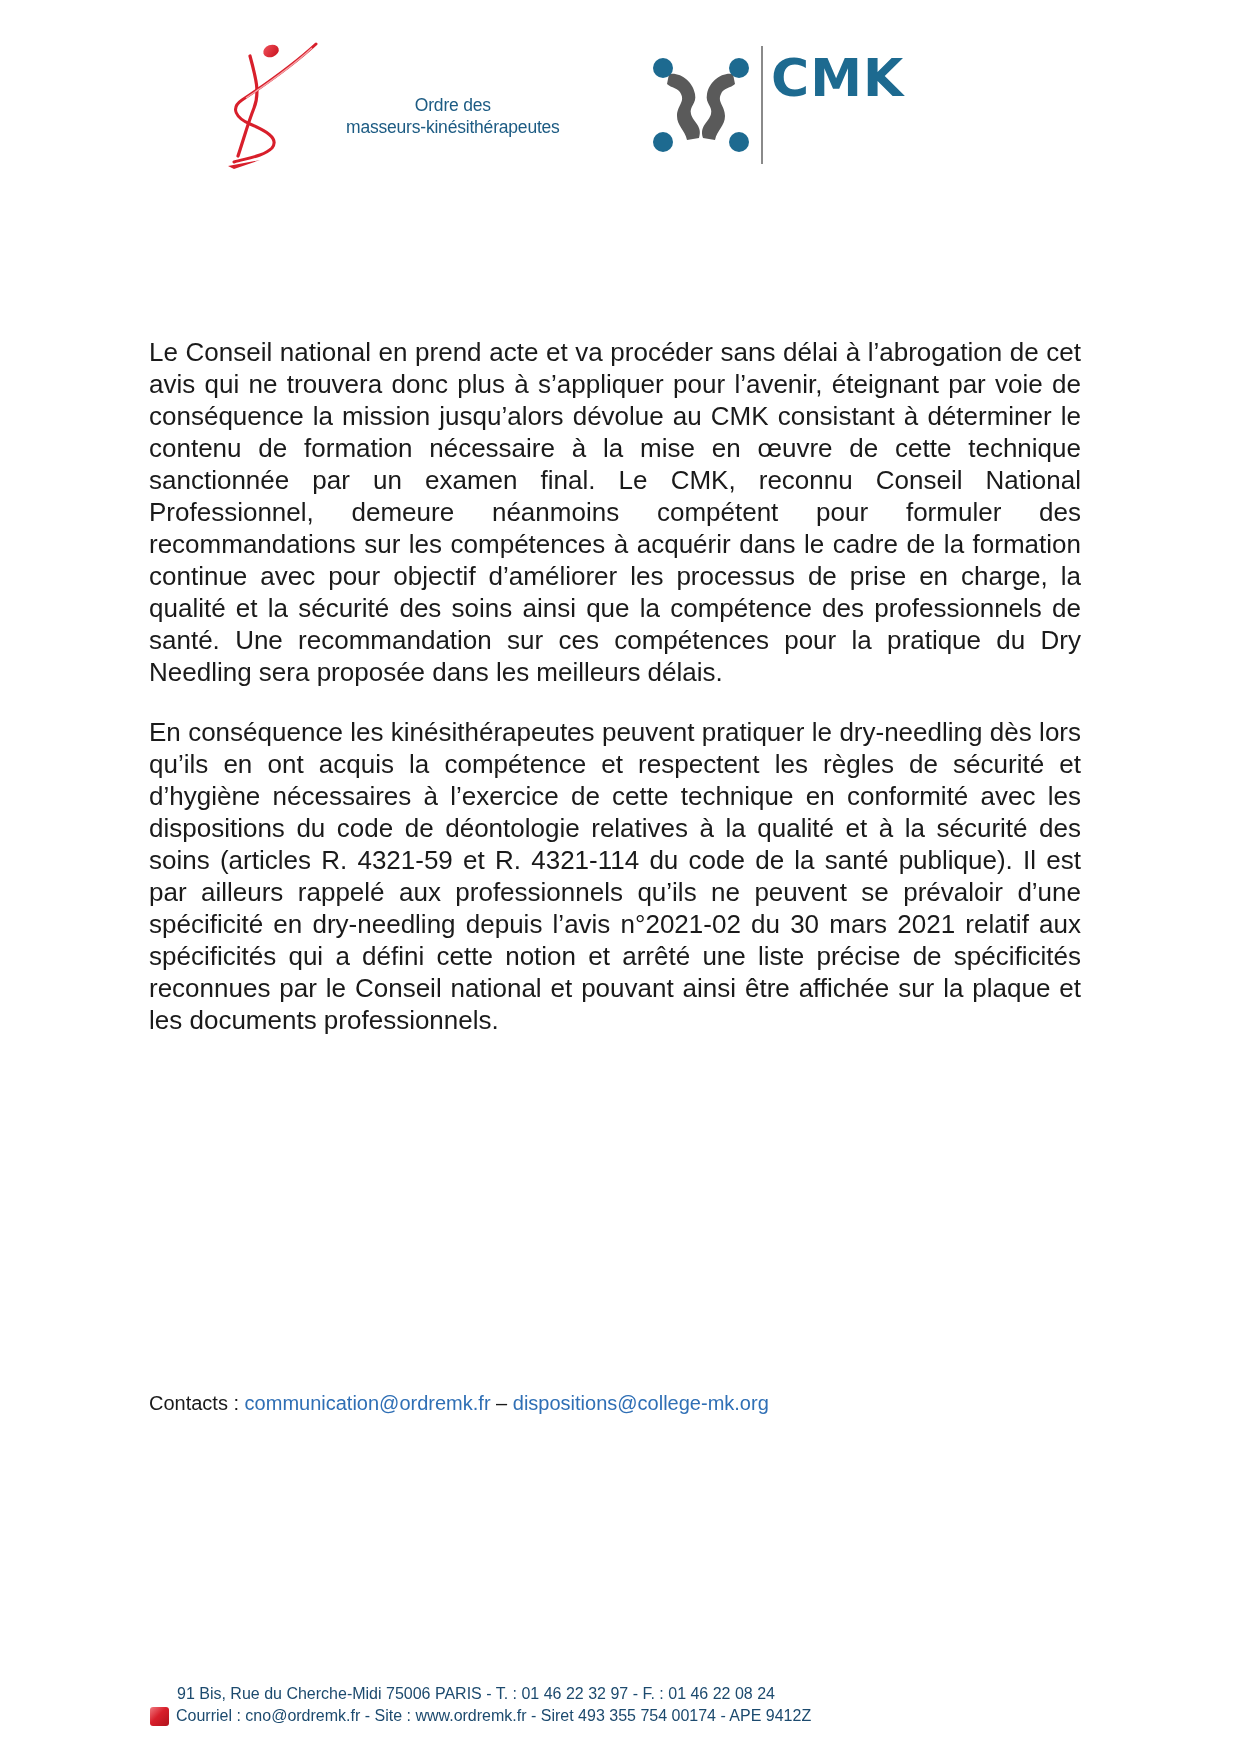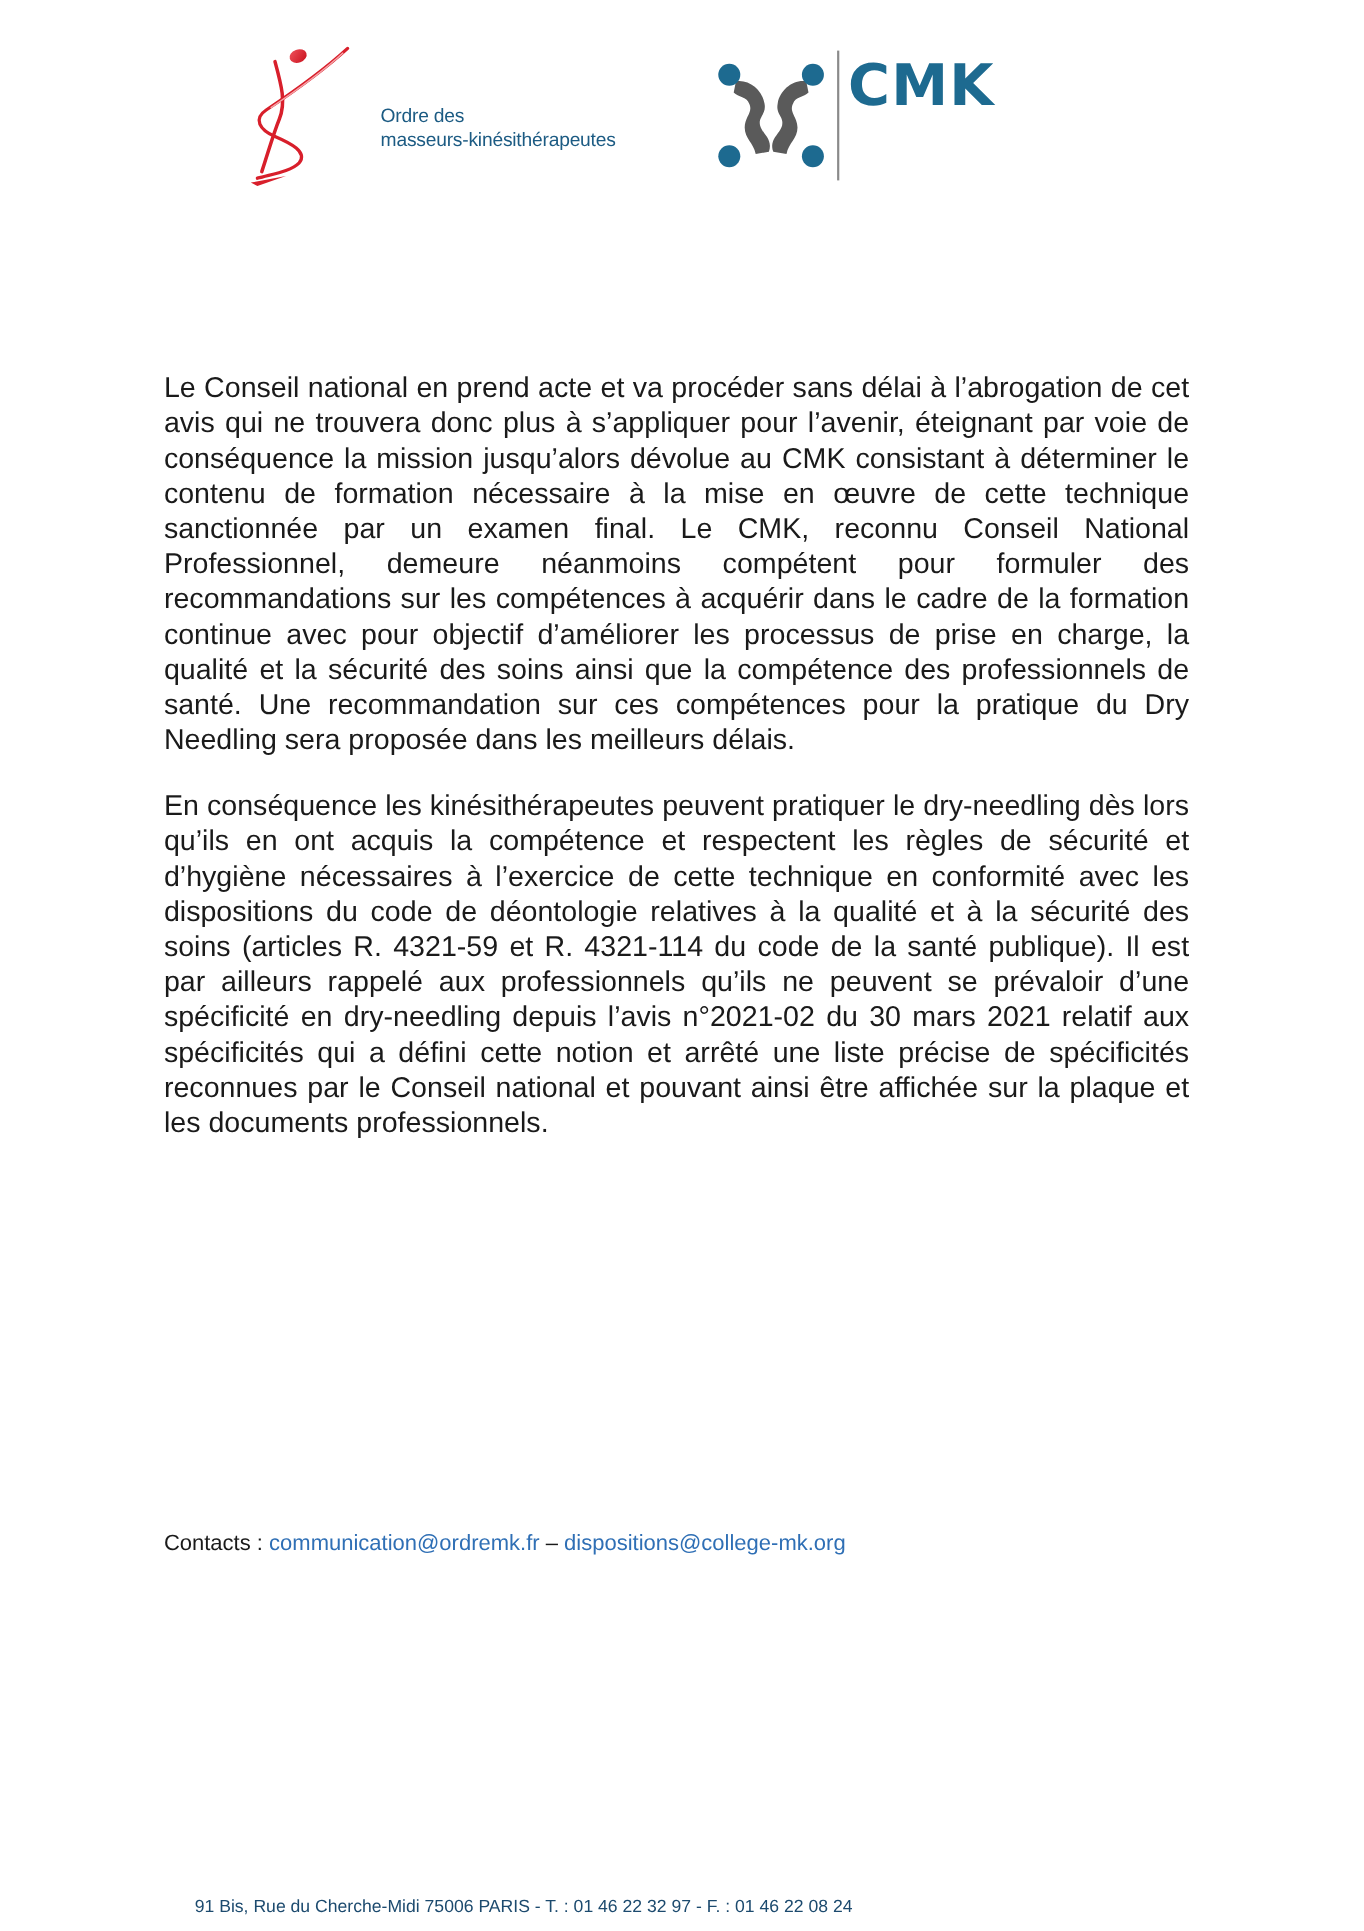--- a/index.html
+++ b/index.html
@@ -1,38 +1,38 @@
 <!DOCTYPE html>
 <html><head>
 <meta charset="utf-8">
 <style>
   html, body { margin: 0; padding: 0; background: #ffffff; }
   body { width: 1240px; height: 1755px; position: relative; overflow: hidden; font-family: "Liberation Sans", sans-serif; color: #1a1a1a; }
 
   
   .logo-omk { position: absolute; left: 220px; top: 38px; width: 400px; height: 140px; }
   .omk-figure { position: absolute; left: 0; top: 0; width: 110px; height: 140px; }
-  .omk-text { position: absolute; left: 126px; top: 56px; color: #1c5b83; font-size: 17.5px; line-height: 22px; letter-spacing: -0.2px; }
+  .omk-text { position: absolute; left: 126px; top: 56px; color: #1c5b83; font-size: 17.5px; line-height: 22px; letter-spacing: -0.2px; text-align: center; }
 
   .logo-cmk { position: absolute; left: 651px; top: 44px; width: 380px; height: 125px; }
   .cmk-mark { position: absolute; left: 0; top: 10px; width: 100px; height: 100px; }
   .cmk-divider { position: absolute; left: 110px; top: 2px; width: 2px; height: 118px; background: #8a8a8a; }
   .cmk-title { position: absolute; left: 120px; top: 8px; font-family: "DejaVu Sans", sans-serif; font-weight: bold; font-size: 52px; line-height: 52px; color: #1d6a90; letter-spacing: 1px; }
   .cmk-sub { position: absolute; left: 120px; top: 63px; font-family: "DejaVu Sans", sans-serif; font-size: 22px; line-height: 24px; color: #6e6e6e; letter-spacing: -0.6px; }
 
   
   .body-text { position: absolute; left: 149px; top: 336px; width: 932px; font-size: 26px; line-height: 32px; text-align: justify; color: #1a1a1a; }
   .body-text p { margin: 0 0 28px 0; }
 
   .contacts { position: absolute; left: 149px; top: 1390px; font-size: 20px; line-height: 26px; color: #1a1a1a; }
   .contacts a { color: #2f6fb5; }
 
   
   .footer { position: absolute; left: 150px; top: 1683px; font-size: 16px; line-height: 22px; color: #1c4a6e; }
-  .footer-line1 { padding-left: 27px; margin-top: 40px; }
+  .footer-line1 { padding-left: 27px; }
   .footer-line2 { display: flex; align-items: center; }
   .footer-square { width: 19px; height: 19px; border-radius: 3px; background: linear-gradient(135deg, #f07a80 0%, #d81f2b 45%, #b0121c 100%); margin-right: 7px; }
 </style>
 </head>
 <body>
 
 <div class="logo-omk">
   <svg class="omk-figure" viewBox="0 0 110 140">
     <defs>
       <linearGradient id="redg" x1="0" y1="0" x2="1" y2="1">
@@ -74,13 +74,17 @@
   <p>Le Conseil national en prend acte et va procéder sans délai à l’abrogation de cet avis qui ne trouvera donc plus à s’appliquer pour l’avenir, éteignant par voie de conséquence la mission jusqu’alors dévolue au CMK consistant à déterminer le contenu de formation nécessaire à la mise en œuvre de cette technique sanctionnée par un examen final. Le CMK, reconnu Conseil National Professionnel, demeure néanmoins compétent pour formuler des recommandations sur les compétences à acquérir dans le cadre de la formation continue avec pour objectif d’améliorer les processus de prise en charge, la qualité et la sécurité des soins ainsi que la compétence des professionnels de santé. Une recommandation sur ces compétences pour la pratique du Dry Needling sera proposée dans les meilleurs délais.</p>
   <p>En conséquence les kinésithérapeutes peuvent pratiquer le dry-needling dès lors qu’ils en ont acquis la compétence et respectent les règles de sécurité et d’hygiène nécessaires à l’exercice de cette technique en conformité avec les dispositions du code de déontologie relatives à la qualité et à la sécurité des soins (articles R. 4321-59 et R. 4321-114 du code de la santé publique). Il est par ailleurs rappelé aux professionnels qu’ils ne peuvent se prévaloir d’une spécificité en dry-needling depuis l’avis n°2021-02 du 30 mars 2021 relatif aux spécificités qui a défini cette notion et arrêté une liste précise de spécificités reconnues par le Conseil national et pouvant ainsi être affichée sur la plaque et les documents professionnels.</p>
 </div>
 
 <div class="contacts">
   <span>Contacts : </span><a>communication@ordremk.fr</a><span> – </span><a>dispositions@college-mk.org</a>
 </div>
 
 <div class="footer">
   <div class="footer-line1">91 Bis, Rue du Cherche-Midi 75006 PARIS - T. : 01 46 22 32 97 - F. : 01 46 22 08 24</div>
+  <div class="footer-line2">
+    <span class="footer-square"></span>
+    <span>Courriel : cno@ordremk.fr - Site : www.ordremk.fr - Siret 493 355 754 00174 - APE 9412Z</span>
+  </div>
 </div>
 
 </body></html>

